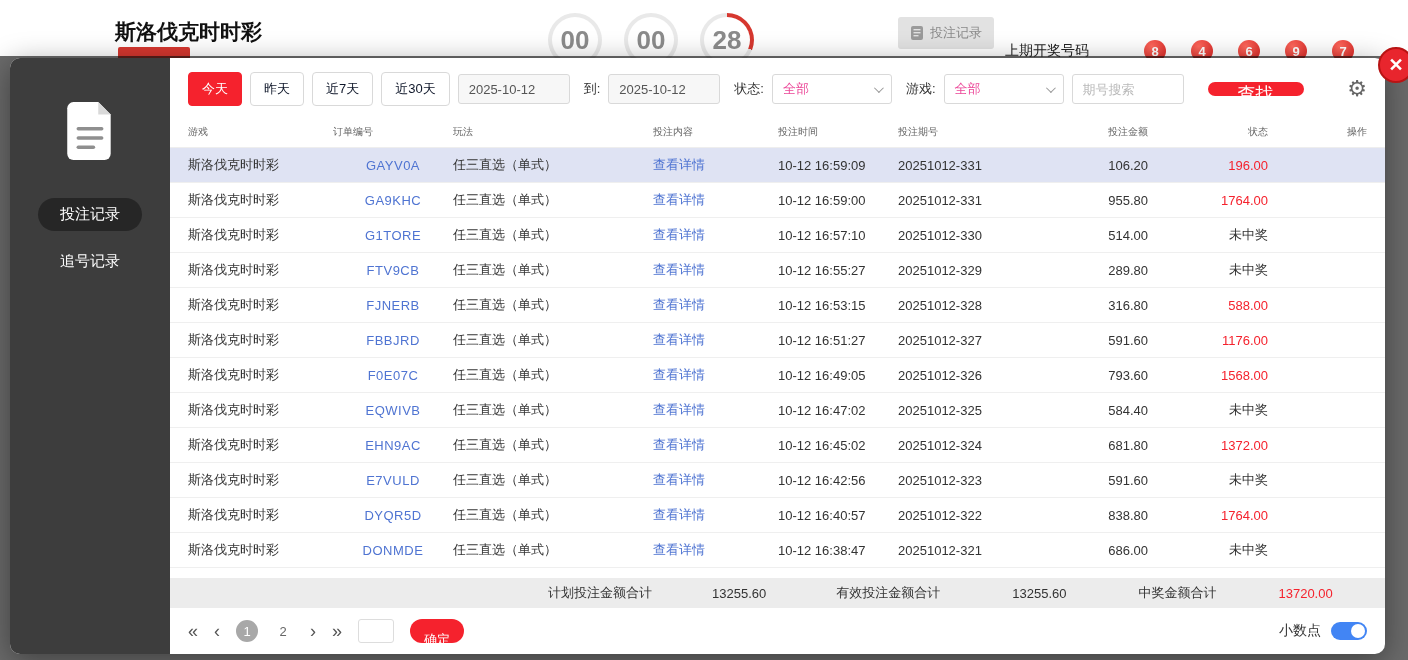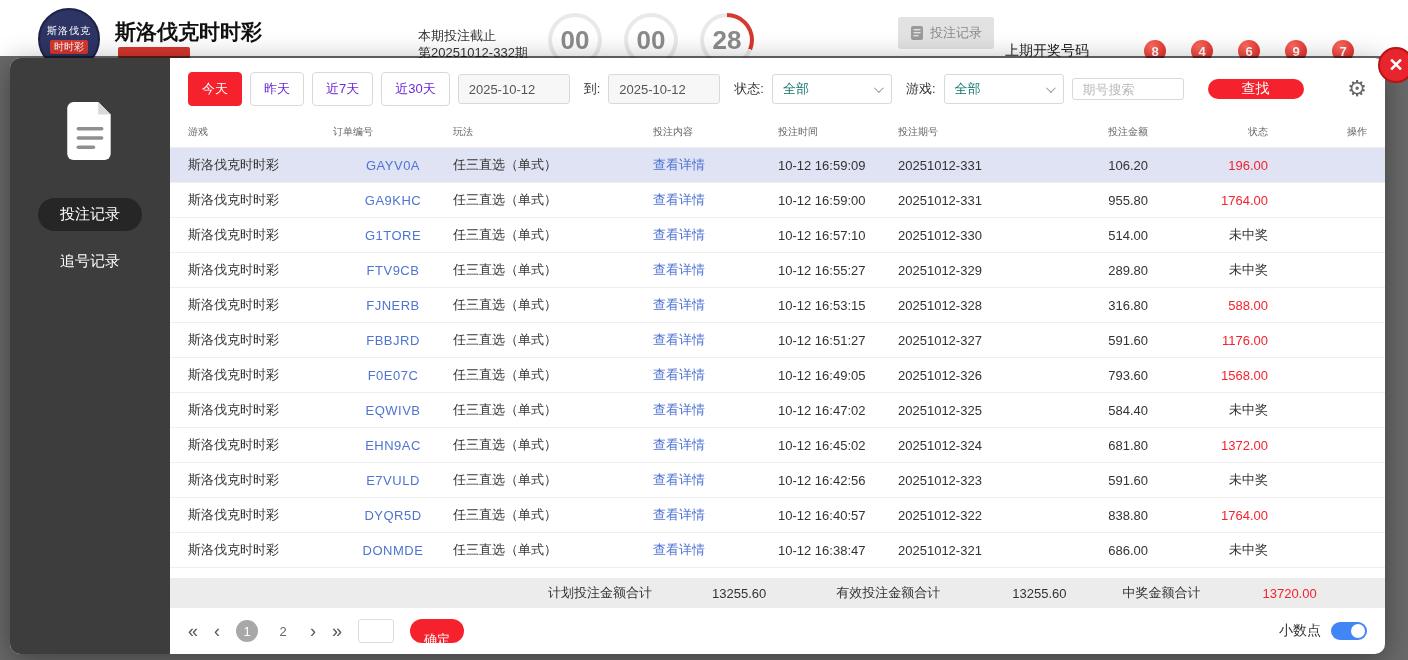--- a/index.html
+++ b/index.html
@@ -47,35 +47,35 @@
              padding-top:42px; flex-shrink:0; }
   .doc-icon { margin-bottom:38px; }
   .side-item { color:#fff; font-size:15px; cursor:pointer; padding:7px 22px; margin-top:14px; }
   .side-item.active { background:#262626; border-radius:17px; margin-top:0; }
 
   
   .content { flex:1; display:flex; flex-direction:column; min-width:0; }
 
   .filter-bar { display:flex; align-items:center; gap:8px; padding:14px 18px 10px 18px; font-size:13px; }
   .qbtn { padding:7px 13px; border:1px solid #d9d9d9; background:#fff; border-radius:4px;
-          font-size:13px; color:#6d28d9; cursor:pointer; font-family:inherit; }
+          font-size:13px; color:#0f172a; cursor:pointer; font-family:inherit; }
   .qbtn.active { background:#f5222d; border-color:#f5222d; color:#fff; }
   .date-input { width:112px; height:30px; border:1px solid #d9d9d9; background:#f7f7f7;
                 border-radius:3px; color:#555; font-size:13px; padding:0 10px; font-family:inherit; }
   .flabel { color:#333; margin-left:6px; white-space:nowrap; }
   .select { width:120px; height:30px; border:1px solid #d9d9d9; border-radius:3px; background:#fff;
             display:flex; align-items:center; justify-content:space-between; padding:0 10px;
-            color:#0f766e; cursor:pointer; }
+            color:#ec4899; cursor:pointer; }
   .chev { width:7px; height:7px; border-right:1.5px solid #999; border-bottom:1.5px solid #999;
           transform:rotate(45deg) translateY(-2px); }
-  .search-input { width:112px; height:22px; border:1px solid #d9d9d9; border-radius:3px;
+  .search-input { width:112px; height:30px; border:1px solid #d9d9d9; border-radius:3px;
                   padding:0 10px; font-size:13px; font-family:inherit; color:#333; }
   .search-input::placeholder { color:#b9b9b9; }
-  .find-btn { margin-left:16px; width:96px; height:20px; background:#f5222d; color:#fff;
-              border:none; border-radius:16px; font-size:14px; cursor:pointer; font-family:inherit; }
+  .find-btn { margin-left:16px; width:96px; height:14px; background:#f5222d; color:#fff;
+              border:none; border-radius:16px; font-size:18px; cursor:pointer; font-family:inherit; }
   .gear { margin-left:auto; font-size:22px; color:#666; cursor:pointer; line-height:1; }
 
   
   .thead { display:flex; align-items:center; height:32px; padding:0 18px; color:#666; font-size:10px;
            border-bottom:1px solid #eee; }
   .tbody { flex:1; overflow:hidden; }
   .trow { display:flex; align-items:center; height:35px; padding:0 18px; font-size:13px; color:#333;
           border-bottom:1px solid #efefef; }
   .trow.selected { background:#dfe3f3; }
   .c-game { width:145px; } .c-order { width:120px; } .c-play { width:200px; }
@@ -85,50 +85,42 @@
   .order-code { color:#4f74d2; letter-spacing:.5px;text-align:center; }
   .detail-link { color:#4f74d2; cursor:pointer; }
   .status-win { color:#f5222d; }
 
   
   .summary { margin-top:auto; height:30px; background:#ececec; display:flex; align-items:center;
              font-size:13px; color:#333; padding:0 18px; }
   .summary .sp { width:360px; }
   .summary .v { margin-left:60px; }
   .summary .l2 { margin-left:70px; } .summary .v2 { margin-left:72px; }
-  .summary .l3 { margin-left:56px; } .summary .v3 { margin-left:62px; color:#f5222d; }
+  .summary .l3 { margin-left:72px; } .summary .v3 { margin-left:62px; color:#f5222d; }
 
   
   .pager { height:46px; display:flex; align-items:center; gap:16px; padding:0 18px; color:#555; }
   .pg-arrow { font-size:18px; color:#555; cursor:pointer; background:none; border:none; font-family:inherit; }
   .pg-num { width:22px; height:22px; border-radius:50%; display:flex; align-items:center;
             justify-content:center; font-size:13px; color:#666; cursor:pointer; }
   .pg-num.active { background:#a8a8a8; color:#fff; }
   .pg-input { width:36px; height:24px; border:1px solid #ddd; border-radius:3px; }
   .pg-confirm { height:24px; padding:12px 14px; background:#f5222d; color:#fff; border:none;
                 border-radius:12px; font-size:13px; cursor:pointer; font-family:inherit; }
   .pager-right { margin-left:auto; display:flex; align-items:center; gap:10px; }
   .dec-label { font-size:14px; color:#333; }
   .toggle { width:36px; height:18px; border-radius:9px; background:#4285f4; position:relative; cursor:pointer; }
   .toggle .knob { position:absolute; right:2px; top:2px; width:14px; height:14px; border-radius:50%; background:#fff; }
 </style>
 </head>
 <body>
 
 <div class="page-header">
-  <div class="logo">
-    <span class="l1">斯洛伐克</span>
-    <span class="l2">时时彩</span>
-  </div>
   <div class="app-title">斯洛伐克时时彩</div>
   <div class="title-badge"></div>
-  <div class="deadline">
-    <div>本期投注截止</div>
-    <div>第20251012-332期</div>
-  </div>
   <div class="countdown">
       <div class="cd">
         <div class="cd-inner">00</div>
       </div>
       <div class="cd">
         <div class="cd-inner">00</div>
       </div>
       <div class="cd arc">
         <div class="cd-inner">28</div>
       </div>

